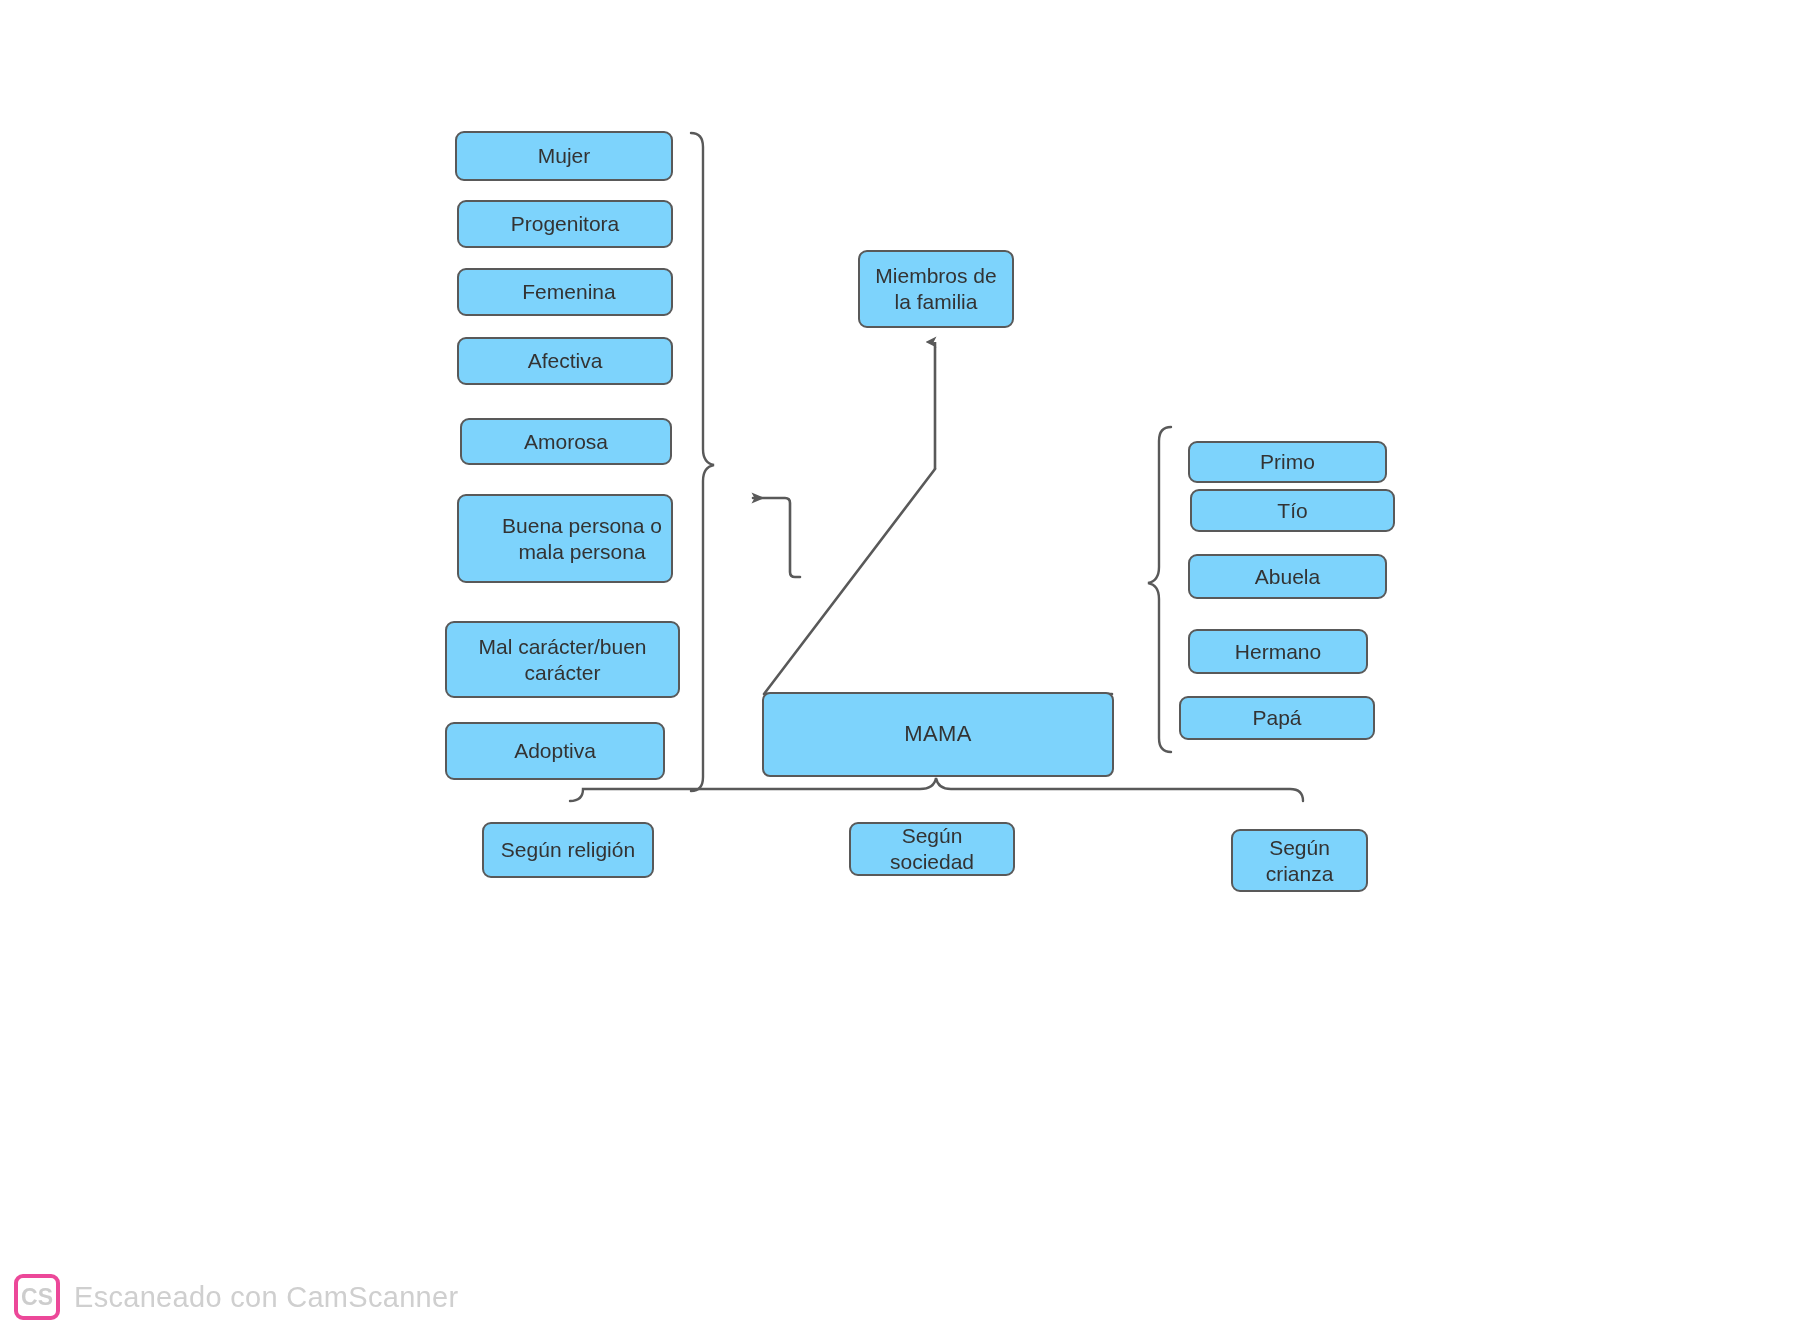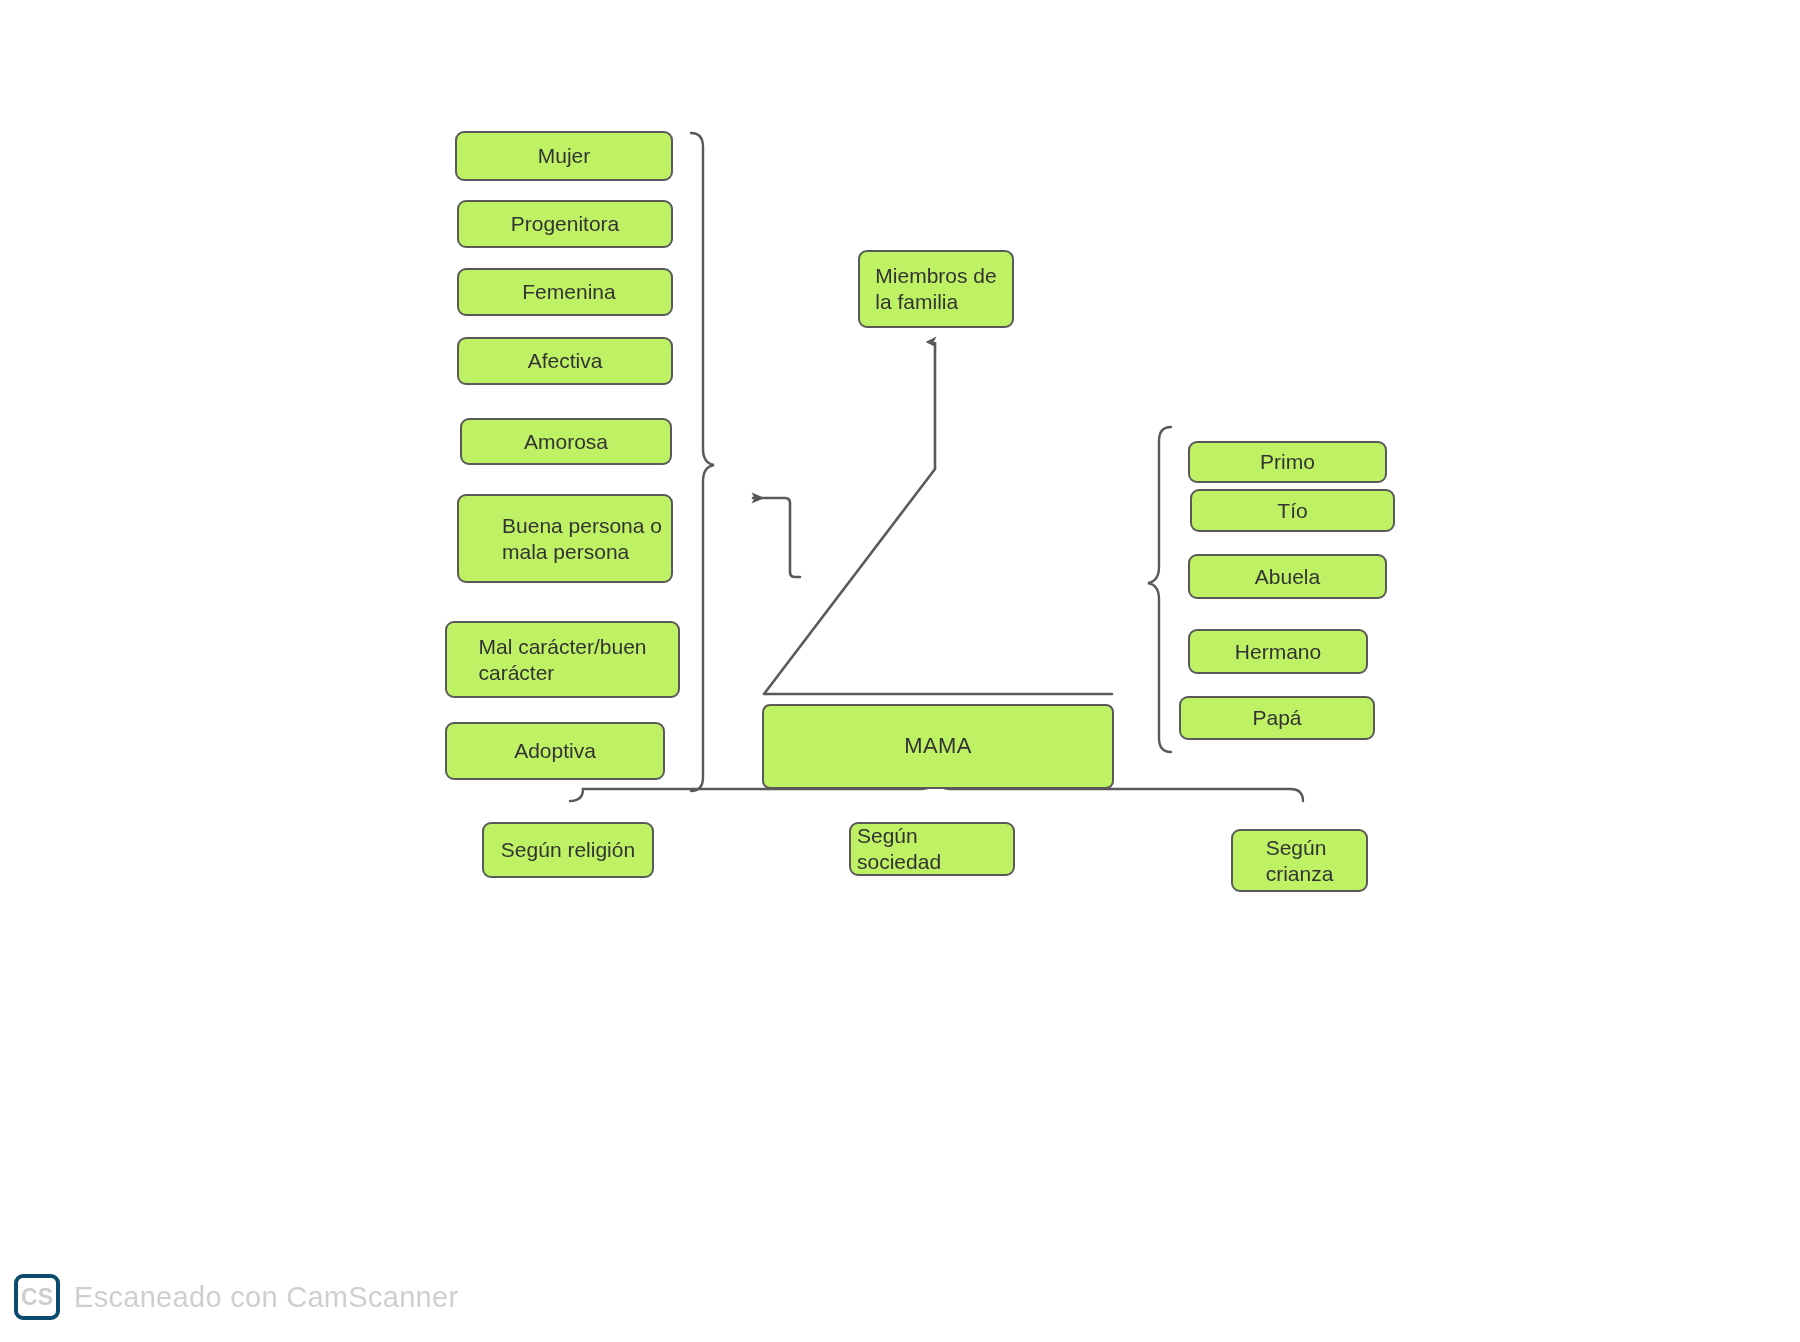--- a/index.html
+++ b/index.html
@@ -23,54 +23,53 @@
     left: 0;
     top: 0;
     width: 1800px;
     height: 1342px;
   }
   .node-box {
     position: absolute;
     box-sizing: border-box;
     border: 2.5px solid #595959;
     border-radius: 9px;
-    background: #bef264;
+    background: #7dd3fc;
     display: flex;
     align-items: center;
     justify-content: center;
-    text-align: left;
+    text-align: center;
     line-height: 1.22;
     color: #333333;
     font-size: 21px;
     padding: 2px 6px;
     white-space: pre-line;
   }
   .node-box.wide-label {
     font-size: 21px;
   }
   .mama-box {
     border-width: 2.5px;
     border-radius: 8px;
     font-size: 22px;
     letter-spacing: 0.4px;
-    margin-top: 12px;
   }
   
   #watermark {
     position: absolute;
     left: 14px;
     bottom: 22px;
     display: flex;
     align-items: center;
     gap: 14px;
   }
   #cs-logo {
     width: 46px;
     height: 46px;
-    border: 4px solid #0c4a6e;
+    border: 4px solid #ec4899;
     border-radius: 9px;
     display: flex;
     align-items: center;
     justify-content: center;
     font-size: 23px;
     font-weight: bold;
     color: #cdcdcd;
     letter-spacing: 0px;
     box-sizing: border-box;
   }

